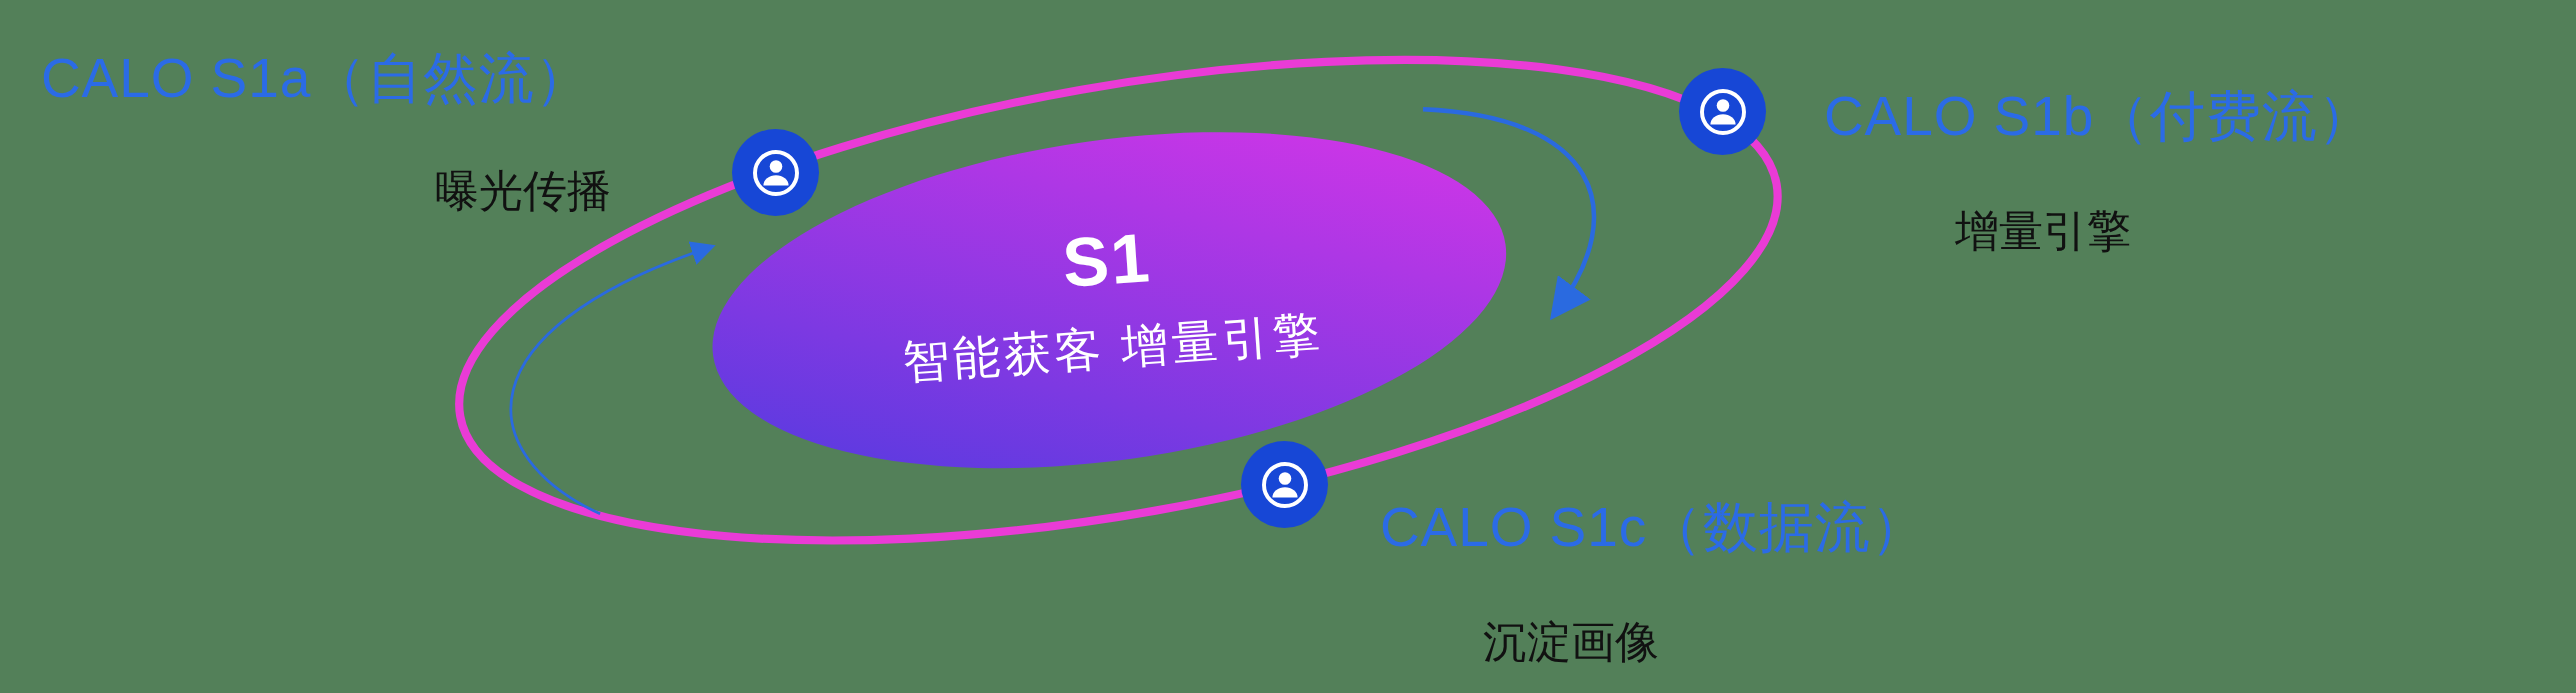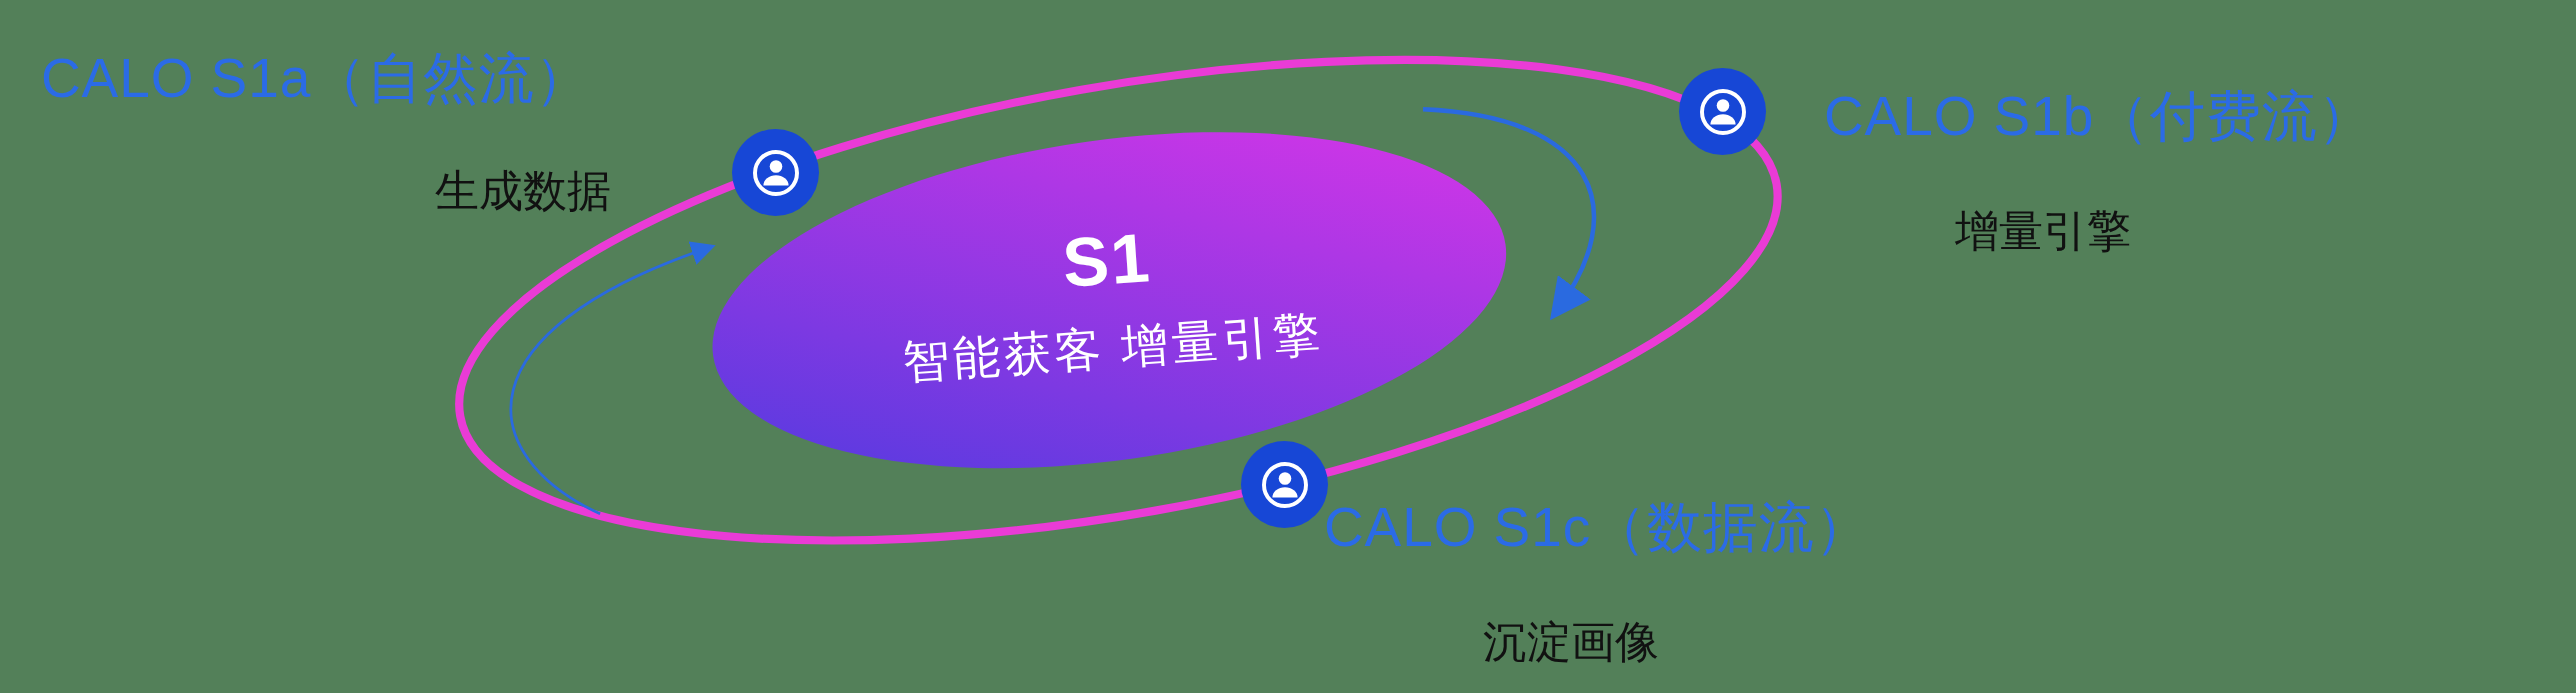--- a/index.html
+++ b/index.html
@@ -110,36 +110,36 @@
   </div>
 
   <div class="node" style="left:732px;top:129px;">
     <svg viewBox="0 0 24 24">
       <circle cx="12" cy="12" r="9" fill="none" stroke="#ffffff" stroke-width="1.7"></circle>
       <circle cx="12" cy="9.2" r="2.7" fill="#ffffff"></circle>
       <path d="M6.6 17.4 a5.4 4.4 0 0 1 10.8 0 z" fill="#ffffff"></path>
     </svg>
   </div>
   <div class="title-label" style="left:41px;top:42px;">CALO S1a（自然流）</div>
-  <div class="subtitle-label" style="left:435px;top:162px;">生成数据</div>
+  <div class="subtitle-label" style="left:435px;top:162px;">曝光传播</div>
 
   <div class="node" style="left:1679px;top:68px;">
     <svg viewBox="0 0 24 24">
       <circle cx="12" cy="12" r="9" fill="none" stroke="#ffffff" stroke-width="1.7"></circle>
       <circle cx="12" cy="9.2" r="2.7" fill="#ffffff"></circle>
       <path d="M6.6 17.4 a5.4 4.4 0 0 1 10.8 0 z" fill="#ffffff"></path>
     </svg>
   </div>
   <div class="title-label" style="left:1824px;top:80px;">CALO S1b（付费流）</div>
   <div class="subtitle-label" style="left:1955px;top:202px;">增量引擎</div>
 
   <div class="node" style="left:1241px;top:441px;">
     <svg viewBox="0 0 24 24">
       <circle cx="12" cy="12" r="9" fill="none" stroke="#ffffff" stroke-width="1.7"></circle>
       <circle cx="12" cy="9.2" r="2.7" fill="#ffffff"></circle>
       <path d="M6.6 17.4 a5.4 4.4 0 0 1 10.8 0 z" fill="#ffffff"></path>
     </svg>
   </div>
-  <div class="title-label" style="left:1324px;top:491px;">CALO S1c（数据流）</div>
+  <div class="title-label" style="left:1380px;top:491px;">CALO S1c（数据流）</div>
   <div class="subtitle-label" style="left:1483px;top:613px;">沉淀画像</div>
 
 </div>
 
 
 </body></html>

